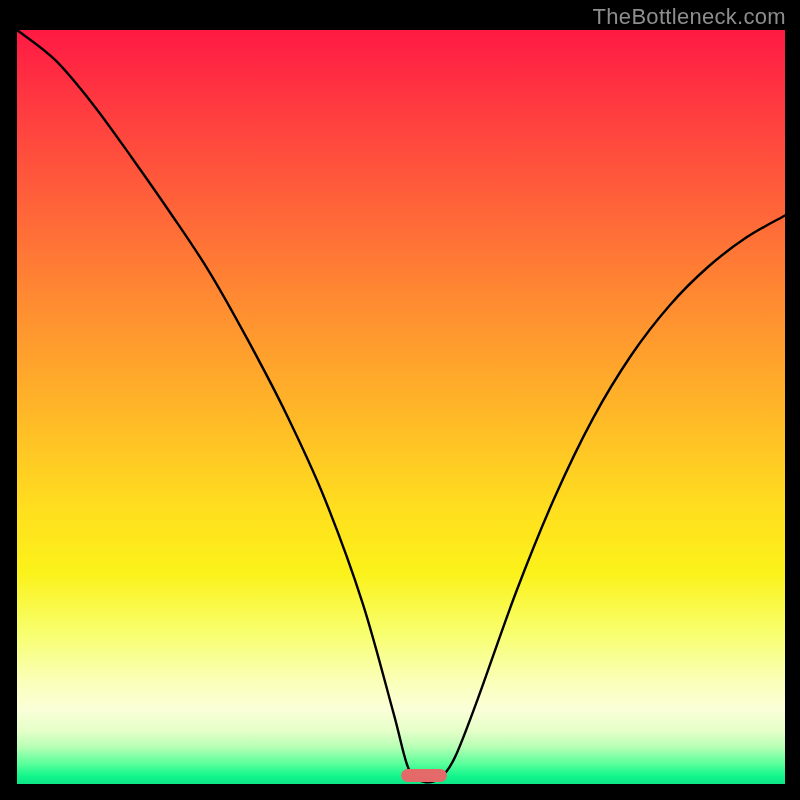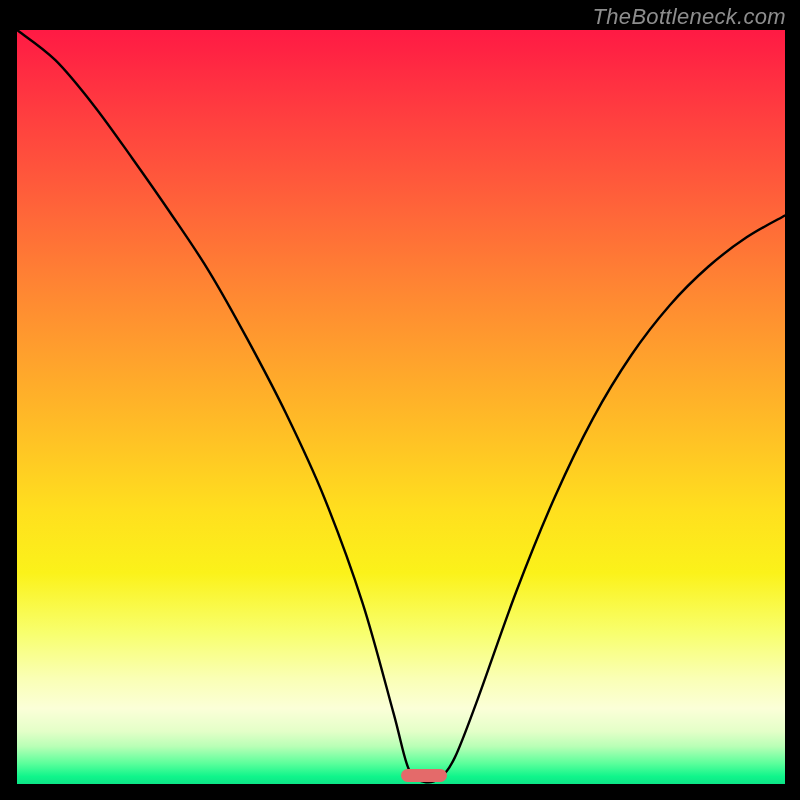--- a/index.html
+++ b/index.html
@@ -49,21 +49,20 @@
     border-radius: 999px;
   }
   .watermark {
     position: absolute;
     top: 4px;
     right: 14px;
     color: #8d8d8d;
     font-size: 22px;
     letter-spacing: 0.3px;
     font-weight: 500;
-    font-style: italic;
   }
   svg.curve {
     position: absolute;
     left: 0;
     top: 0;
     width: 768px;
     height: 754px;
     overflow: visible;
   }
 </style>

